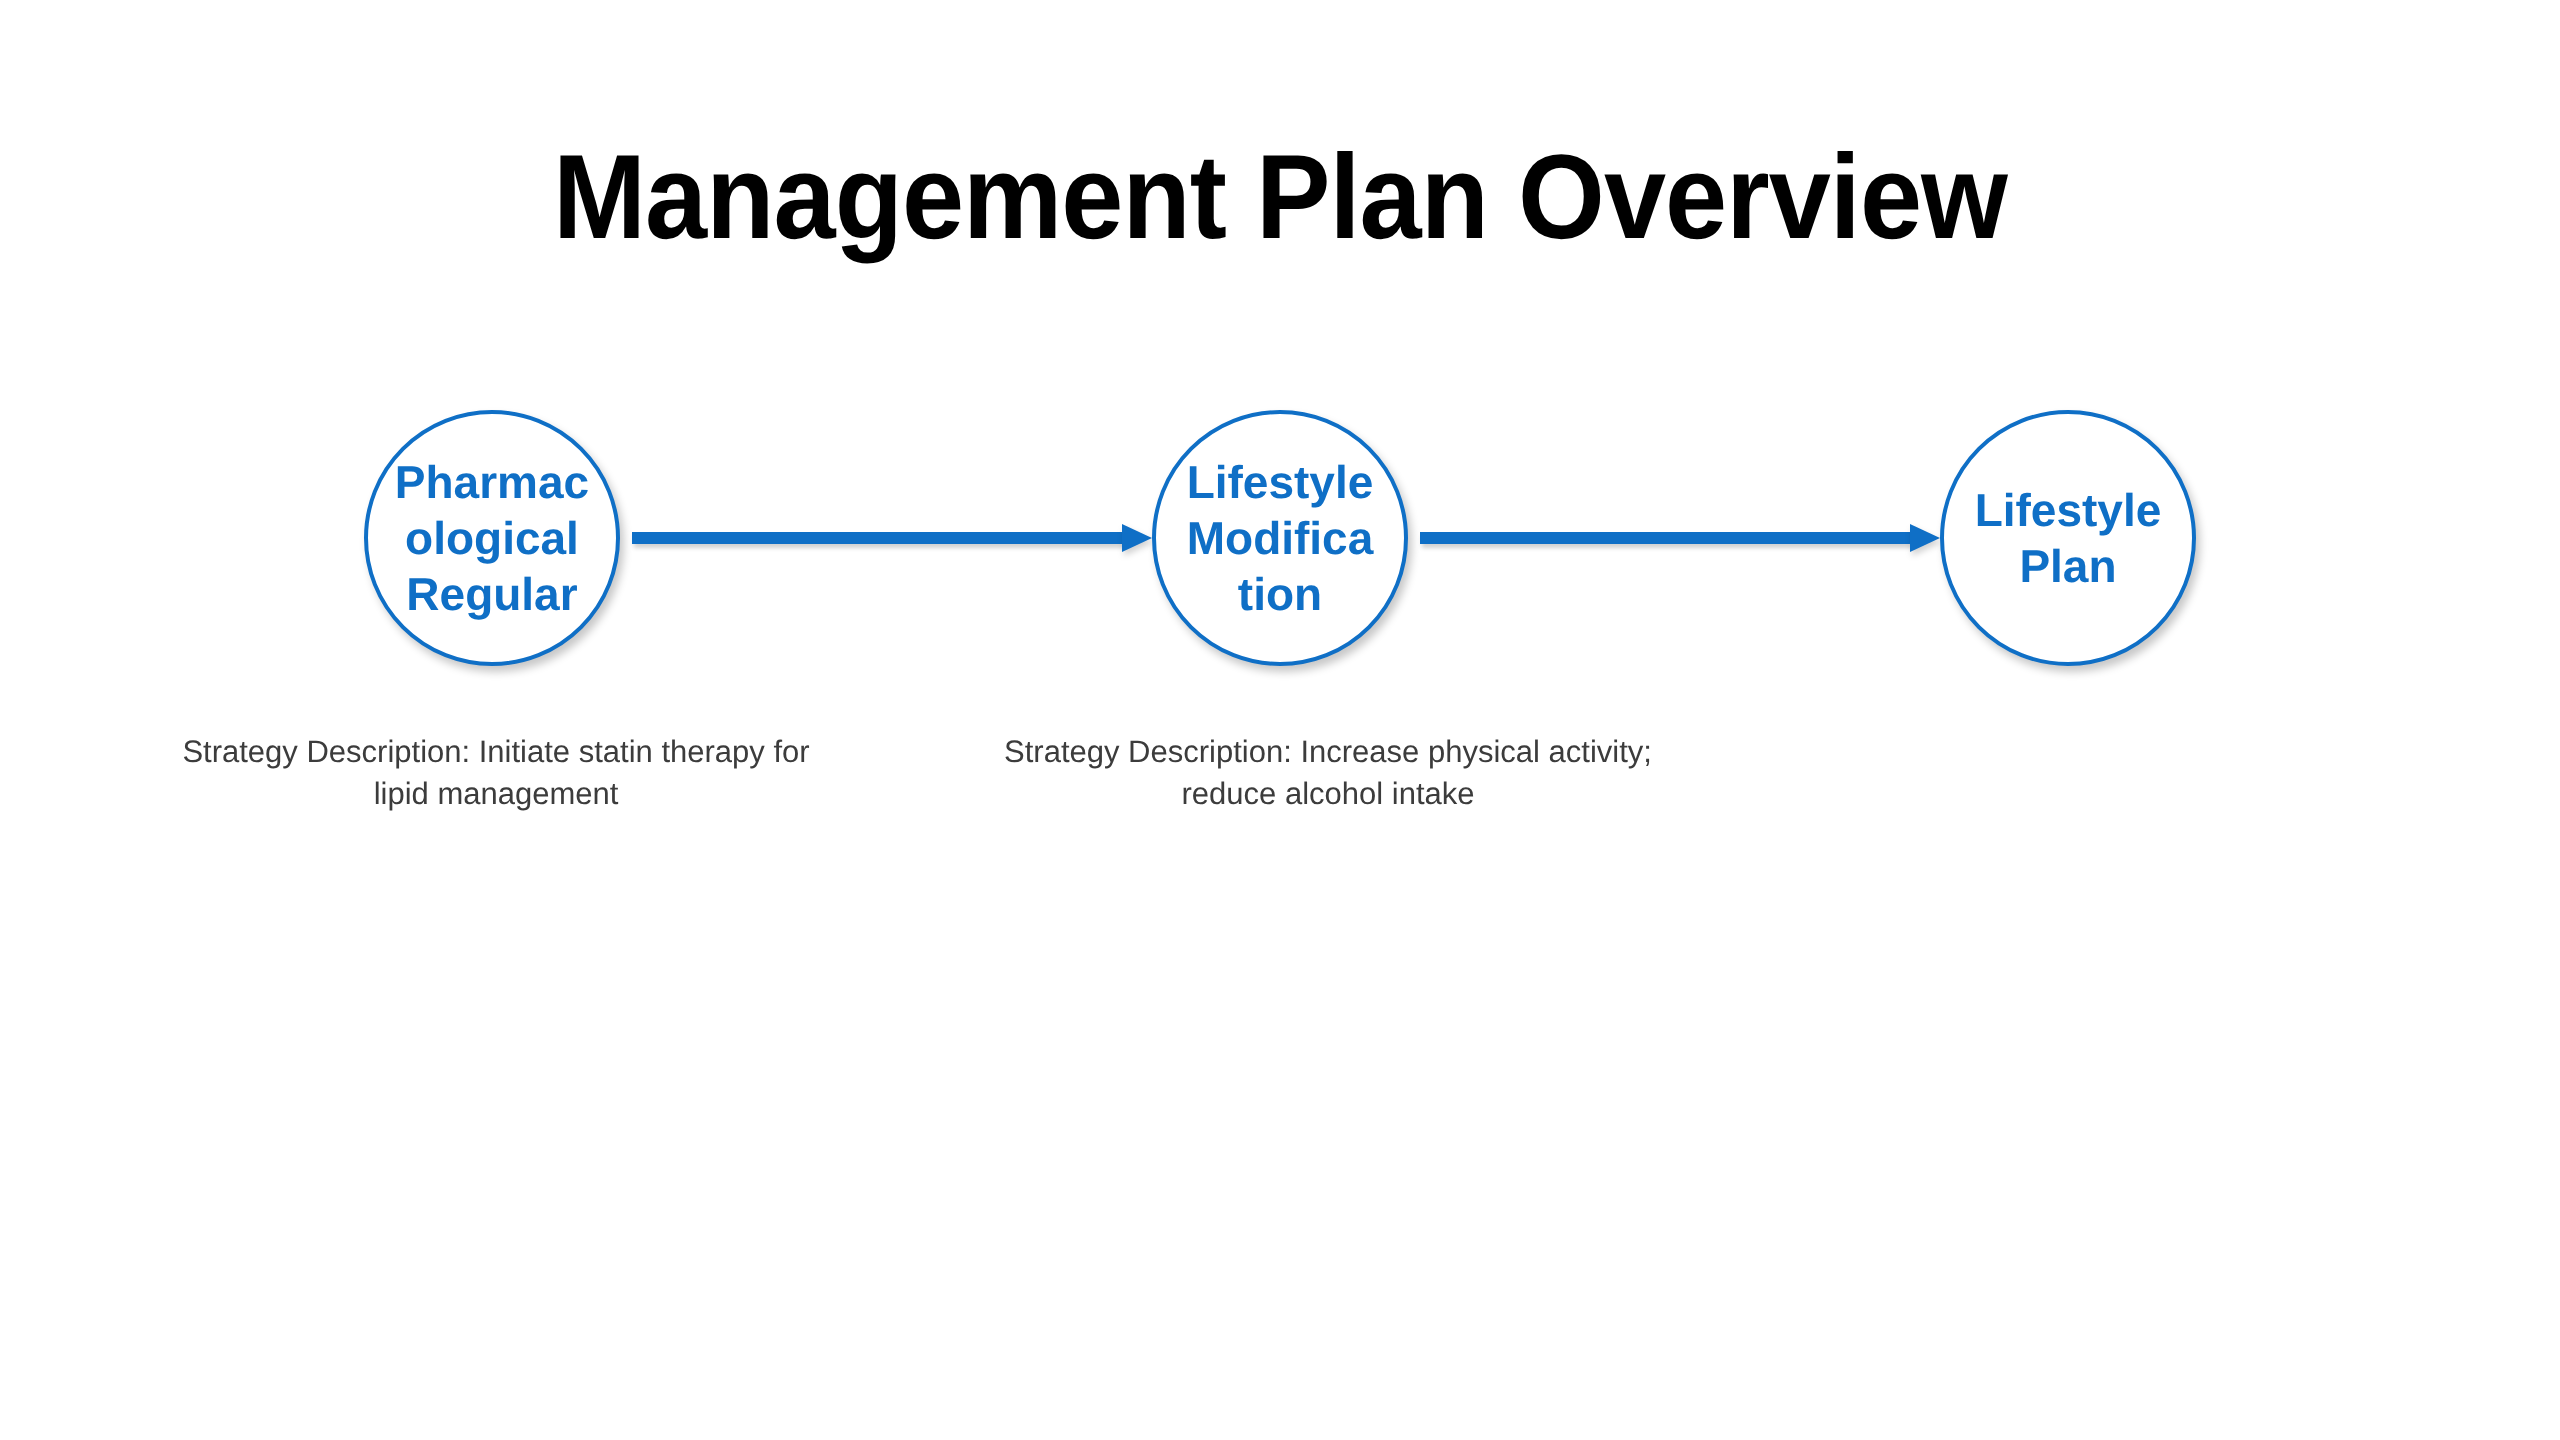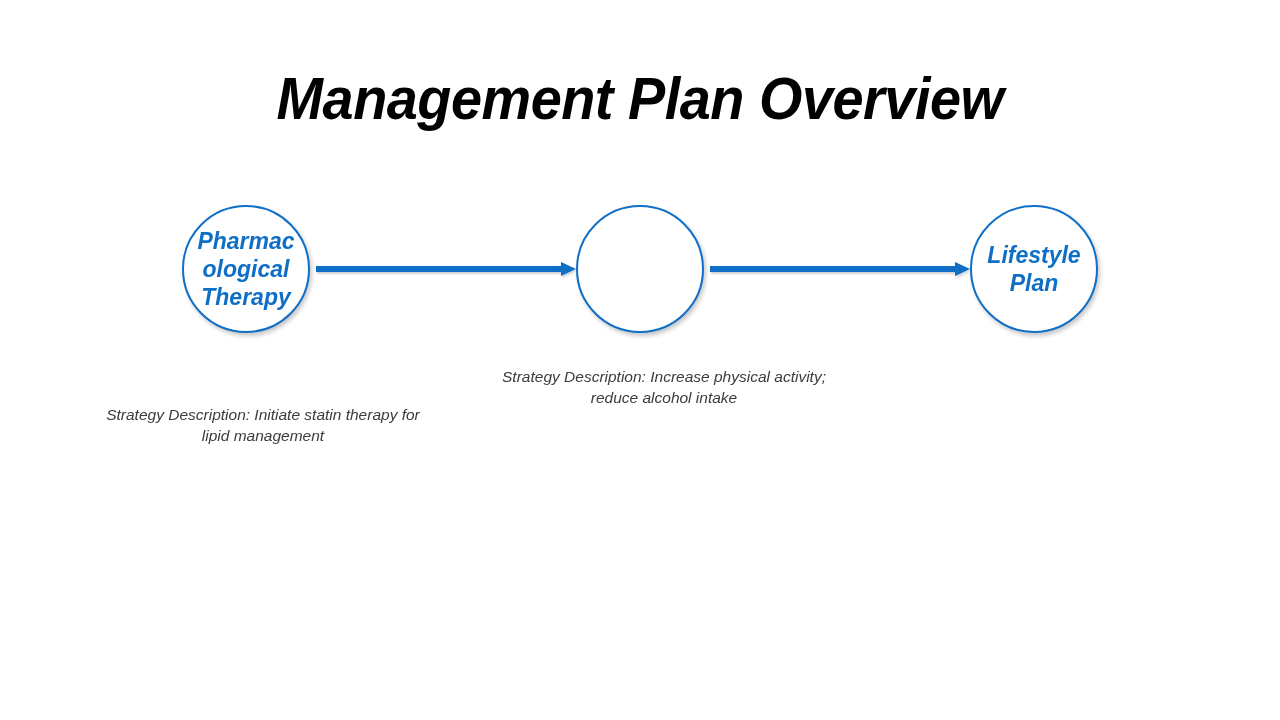--- a/index.html
+++ b/index.html
@@ -13,21 +13,20 @@
     font-family: "Liberation Sans", sans-serif;
     overflow: hidden;
     position: relative;
   }
 
   #slide {
     position: absolute;
     inset: 0;
     width: 1280px;
     height: 720px;
-    font-style: italic;
   }
 
   
   #slide-title {
     position: absolute;
     left: 0;
     top: 62px;
     width: 1280px;
     text-align: center;
     font-family: "Liberation Sans", sans-serif;
@@ -126,45 +125,46 @@
     position: absolute;
     top: 366px;
     width: 330px;
     text-align: center;
     font-family: "Liberation Sans", sans-serif;
     font-size: 15.5px;
     line-height: 21px;
     font-weight: 400;
     color: #3C3C3C;
   }
-  .caption.c0 { left: 98px; margin-top: 38px; }
+  .caption.c0 { left: 83px; }
   .caption.c1 { left: 499px; }
   .caption.c2 { left: 869px; }
 </style>
 </head>
 <body>
 
 <div id="slide">
 
   <div id="slide-title">Management Plan Overview</div>
 
   <div id="flow">
 
     <div class="node n0">
       <div class="node-circle"></div>
-      <div class="node-label">Pharmacological Therapy</div>
+      <div class="node-label">Pharmacological Regular</div>
     </div>
 
     <div class="arrow a0">
       <div class="arrow-shaft"></div>
       <div class="arrow-head"></div>
     </div>
 
     <div class="node n1">
       <div class="node-circle"></div>
+      <div class="node-label">Lifestyle Modification</div>
     </div>
 
     <div class="arrow a1">
       <div class="arrow-shaft"></div>
       <div class="arrow-head"></div>
     </div>
 
     <div class="node n2">
       <div class="node-circle"></div>
       <div class="node-label">Lifestyle Plan</div>

